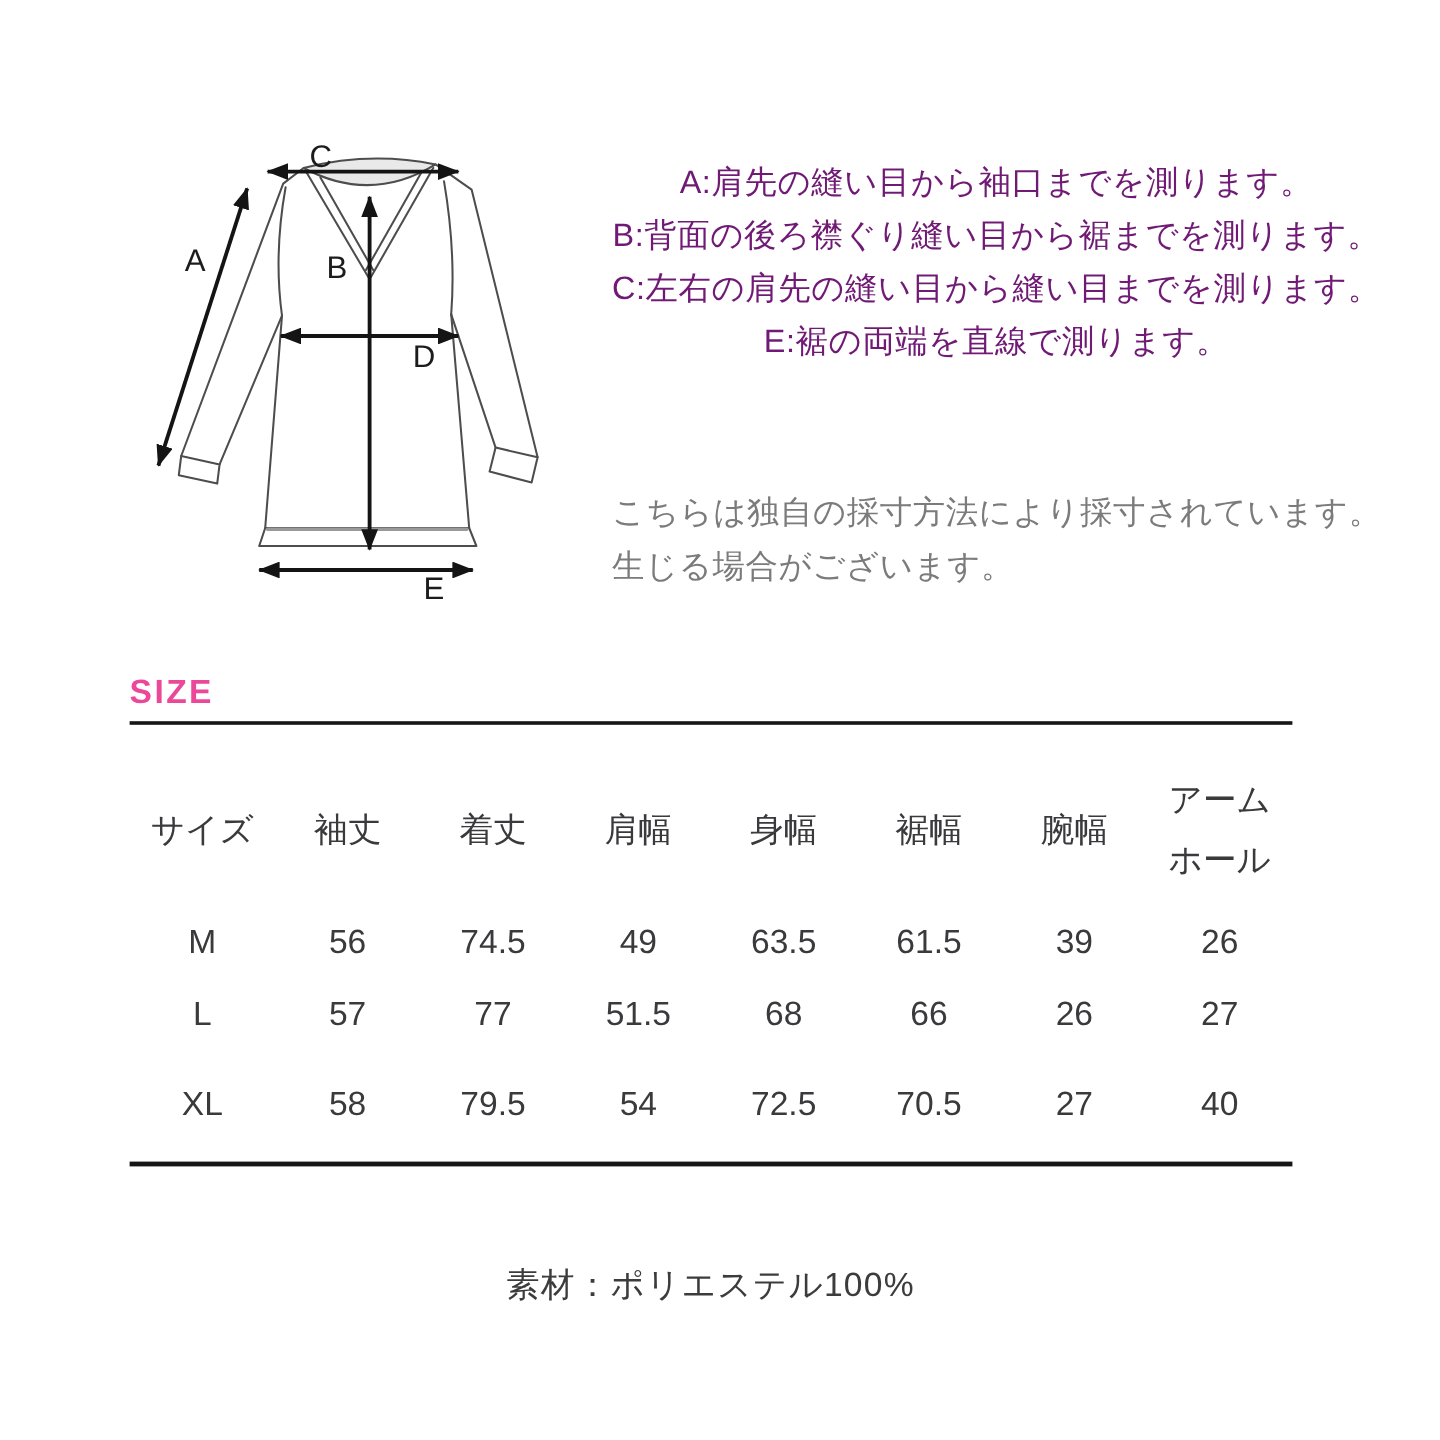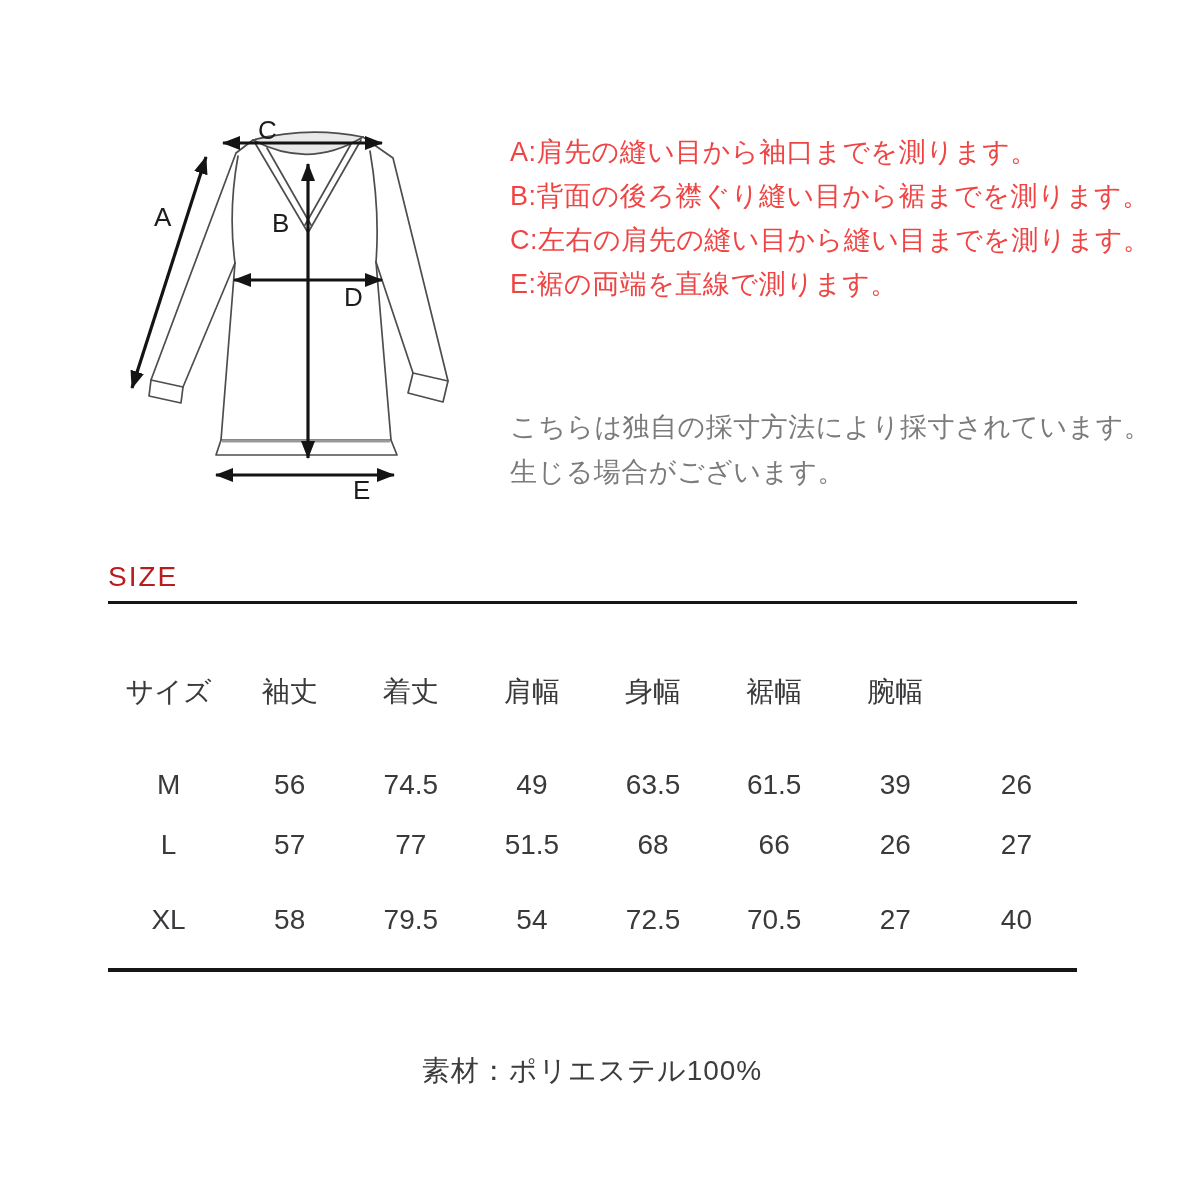--- a/index.html
+++ b/index.html
@@ -1,23 +1,23 @@
 <!DOCTYPE html>
 <html><head>
 <meta charset="utf-8">
 <style>
   html,body{margin:0;padding:0;background:#fff;}
   .canvas{
     position:relative;width:1200px;height:1200px;background:#ffffff;overflow:hidden;
     font-family:"Liberation Sans","DejaVu Sans",sans-serif;color:#1d1d1d;
   }
   .diagram{position:absolute;left:110px;top:100px;width:390px;height:420px;}
-  .legend{position:absolute;left:510px;top:130px;font-size:27px;line-height:44px;color:#ef4444;letter-spacing:0.5px;}
+  .legend{position:absolute;left:510px;top:130px;font-size:27px;line-height:44px;color:#701a75;letter-spacing:0.5px;text-align:center;}
   .note{position:absolute;left:510px;top:405px;font-size:27px;line-height:45px;color:#7b7b7b;letter-spacing:0.5px;}
-  .size-heading{position:absolute;left:108px;top:561px;font-size:28px;font-weight:normal;letter-spacing:2px;color:#b91c1c;}
+  .size-heading{position:absolute;left:108px;top:561px;font-size:28px;font-weight:bold;letter-spacing:2px;color:#ec4899;}
   .rule{position:absolute;left:108px;width:969px;background:#161616;}
   .rule-top{top:601px;height:3px;}
   .rule-bottom{top:968px;height:4px;}
   .trow{
     position:absolute;left:108px;width:969px;display:grid;
     grid-template-columns:repeat(8,1fr);align-items:center;justify-items:center;
     font-size:28px;color:#3a3a3d;
   }
   .trow--header{top:638px;height:108px;}
   .trow--m{top:757px;height:56px;}
@@ -91,20 +91,22 @@
   <div class="rule rule-top"></div>
 
   <div class="trow trow--header">
     <div class="cell">サイズ</div>
     <div class="cell">袖丈</div>
     <div class="cell">着丈</div>
     <div class="cell">肩幅</div>
     <div class="cell">身幅</div>
     <div class="cell">裾幅</div>
     <div class="cell">腕幅</div>
+    <div class="cell cell--wrap">アーム
+ホール</div>
   </div>
 
   <div class="trow trow--m">
     <div class="cell">M</div>
     <div class="cell">56</div>
     <div class="cell">74.5</div>
     <div class="cell">49</div>
     <div class="cell">63.5</div>
     <div class="cell">61.5</div>
     <div class="cell">39</div>

